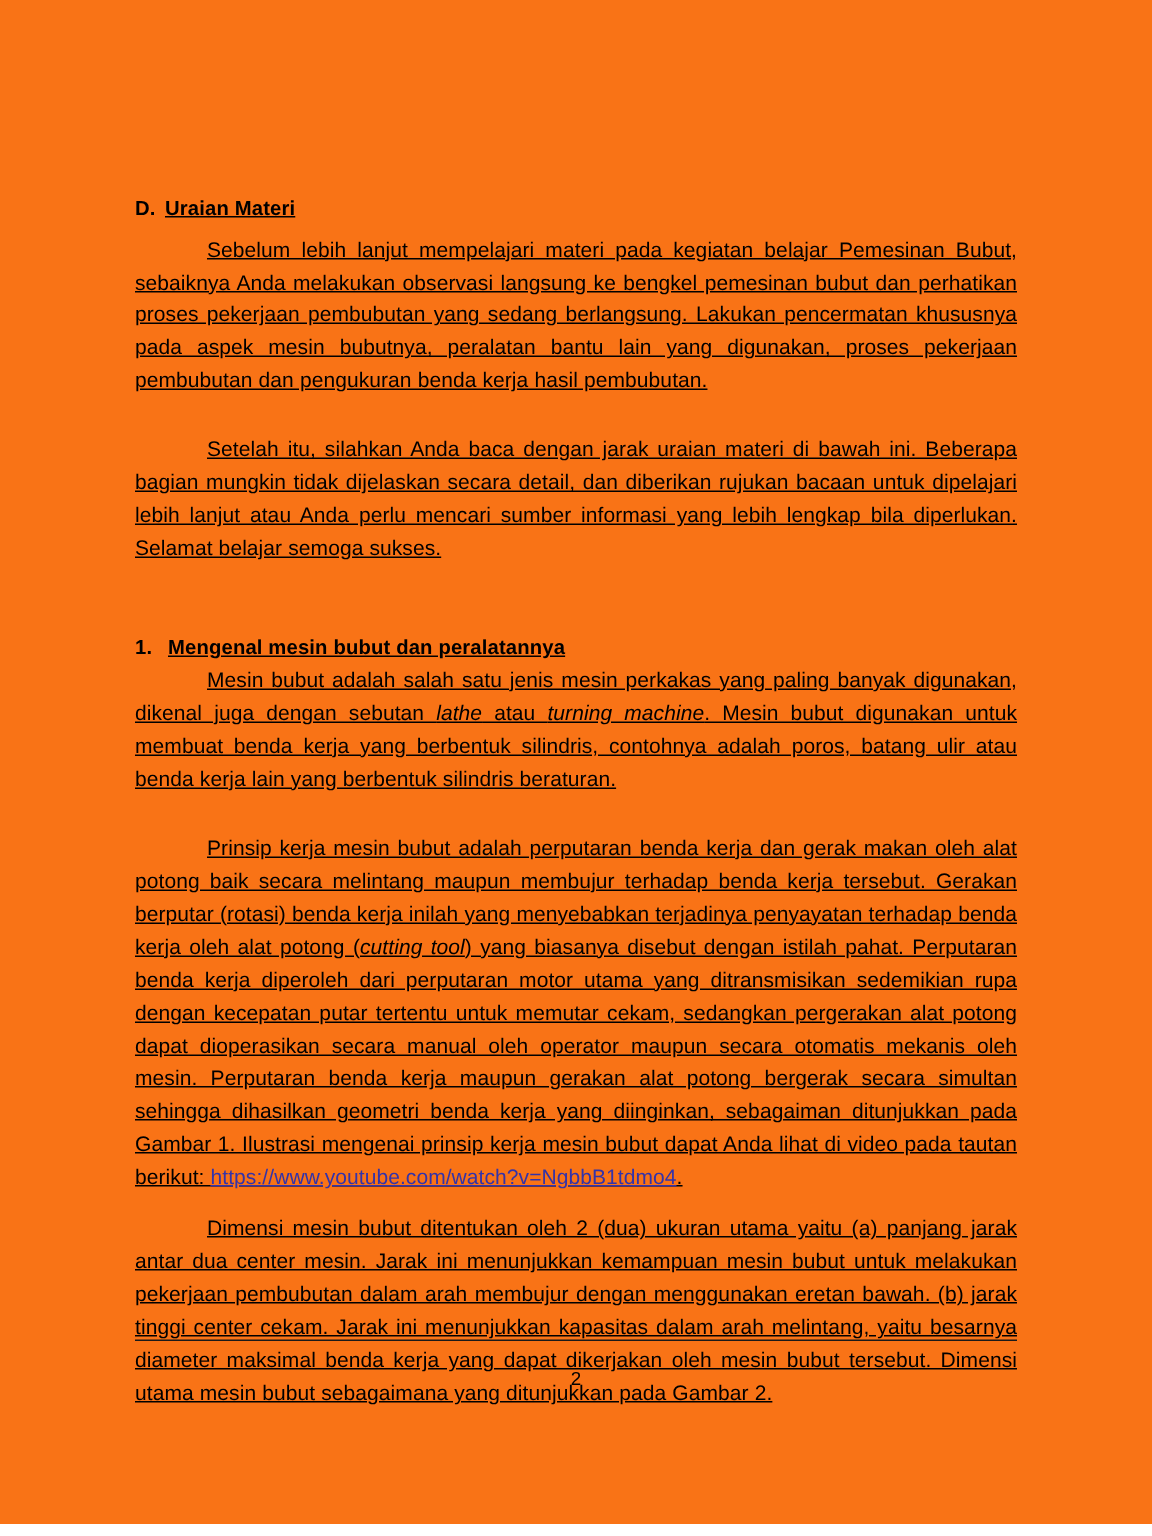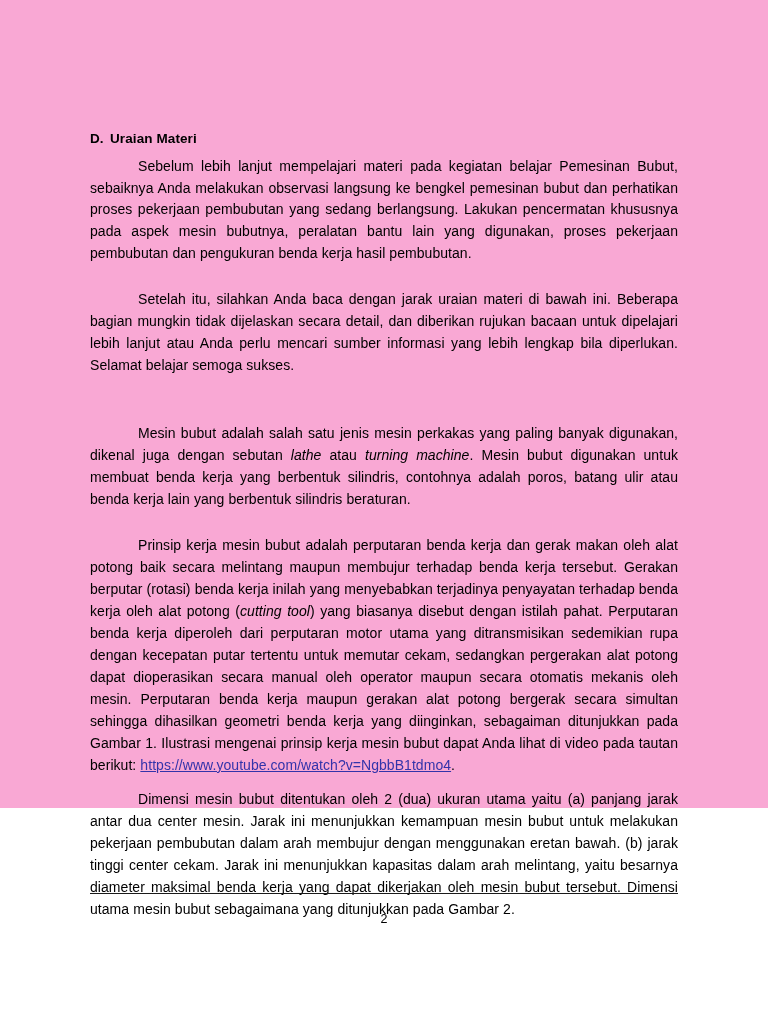--- a/index.html
+++ b/index.html
@@ -11,24 +11,25 @@
     width: 768px;
     height: 1024px;
     font-family: "Liberation Sans", sans-serif;
     color: #000000;
     -webkit-font-smoothing: antialiased;
   }
 
   .page {
     position: relative;
     width: 768px;
-    height: 808px;
+    height: 1016px;
     box-sizing: border-box;
     padding: 130px 90px 0 90px;
-    background: #f9a8d4;
+    background: #f97316;
+    text-decoration: underline;
   }
 
   .content {
     width: 588px;
   }
 
   
   .heading-lettered {
     font-size: 13.5px;
     font-weight: bold;
@@ -120,20 +121,23 @@
     </div>
 
     <p class="body indent">Sebelum lebih lanjut mempelajari materi pada kegiatan belajar Pemesinan Bubut, sebaiknya Anda melakukan observasi langsung ke bengkel pemesinan bubut dan perhatikan proses pekerjaan pembubutan yang sedang berlangsung. Lakukan pencermatan khususnya pada aspek mesin bubutnya, peralatan bantu lain yang digunakan, proses pekerjaan pembubutan dan pengukuran benda kerja hasil pembubutan.</p>
 
     <div class="gap-md"></div>
 
     <p class="body indent">Setelah itu, silahkan Anda baca dengan jarak uraian materi di bawah ini. Beberapa bagian mungkin tidak dijelaskan secara detail, dan diberikan rujukan bacaan untuk dipelajari lebih lanjut atau Anda perlu mencari sumber informasi yang lebih lengkap bila diperlukan. Selamat belajar semoga sukses.</p>
 
     <div class="gap-xl"></div>
 
+    <div class="heading-numbered">
+      <span class="marker">1.</span><span>Mengenal mesin bubut dan peralatannya</span>
+    </div>
 
     <p class="body indent"><span>Mesin bubut adalah salah satu jenis mesin perkakas yang paling banyak digunakan, dikenal juga dengan sebutan </span><i class="term">lathe</i><span> atau </span><i class="term">turning machine</i><span>. Mesin bubut digunakan untuk membuat benda kerja yang berbentuk silindris, contohnya adalah poros, batang ulir atau benda kerja lain yang berbentuk silindris beraturan.</span></p>
 
     <div class="gap-md"></div>
 
 
     <p class="body indent"><span>Prinsip kerja mesin bubut adalah perputaran benda kerja dan gerak makan oleh alat potong baik secara melintang maupun membujur terhadap benda kerja tersebut. Gerakan berputar (rotasi) benda kerja inilah yang menyebabkan terjadinya penyayatan terhadap benda kerja oleh alat potong (</span><i class="term">cutting tool</i><span>) yang biasanya disebut dengan istilah pahat. Perputaran benda kerja diperoleh dari perputaran motor utama yang ditransmisikan sedemikian rupa dengan kecepatan putar tertentu untuk memutar cekam, sedangkan pergerakan alat potong dapat dioperasikan secara manual oleh operator maupun secara otomatis mekanis oleh mesin. Perputaran benda kerja maupun gerakan alat potong bergerak secara simultan sehingga dihasilkan geometri benda kerja yang diinginkan, sebagaiman ditunjukkan pada Gambar 1. Ilustrasi mengenai prinsip kerja mesin bubut dapat Anda lihat di video pada tautan berikut: </span><a class="weblink" href="#">https://www.youtube.com/watch?v=NgbbB1tdmo4</a><span>.</span></p>
 
     <div class="gap-sm"></div>
 

